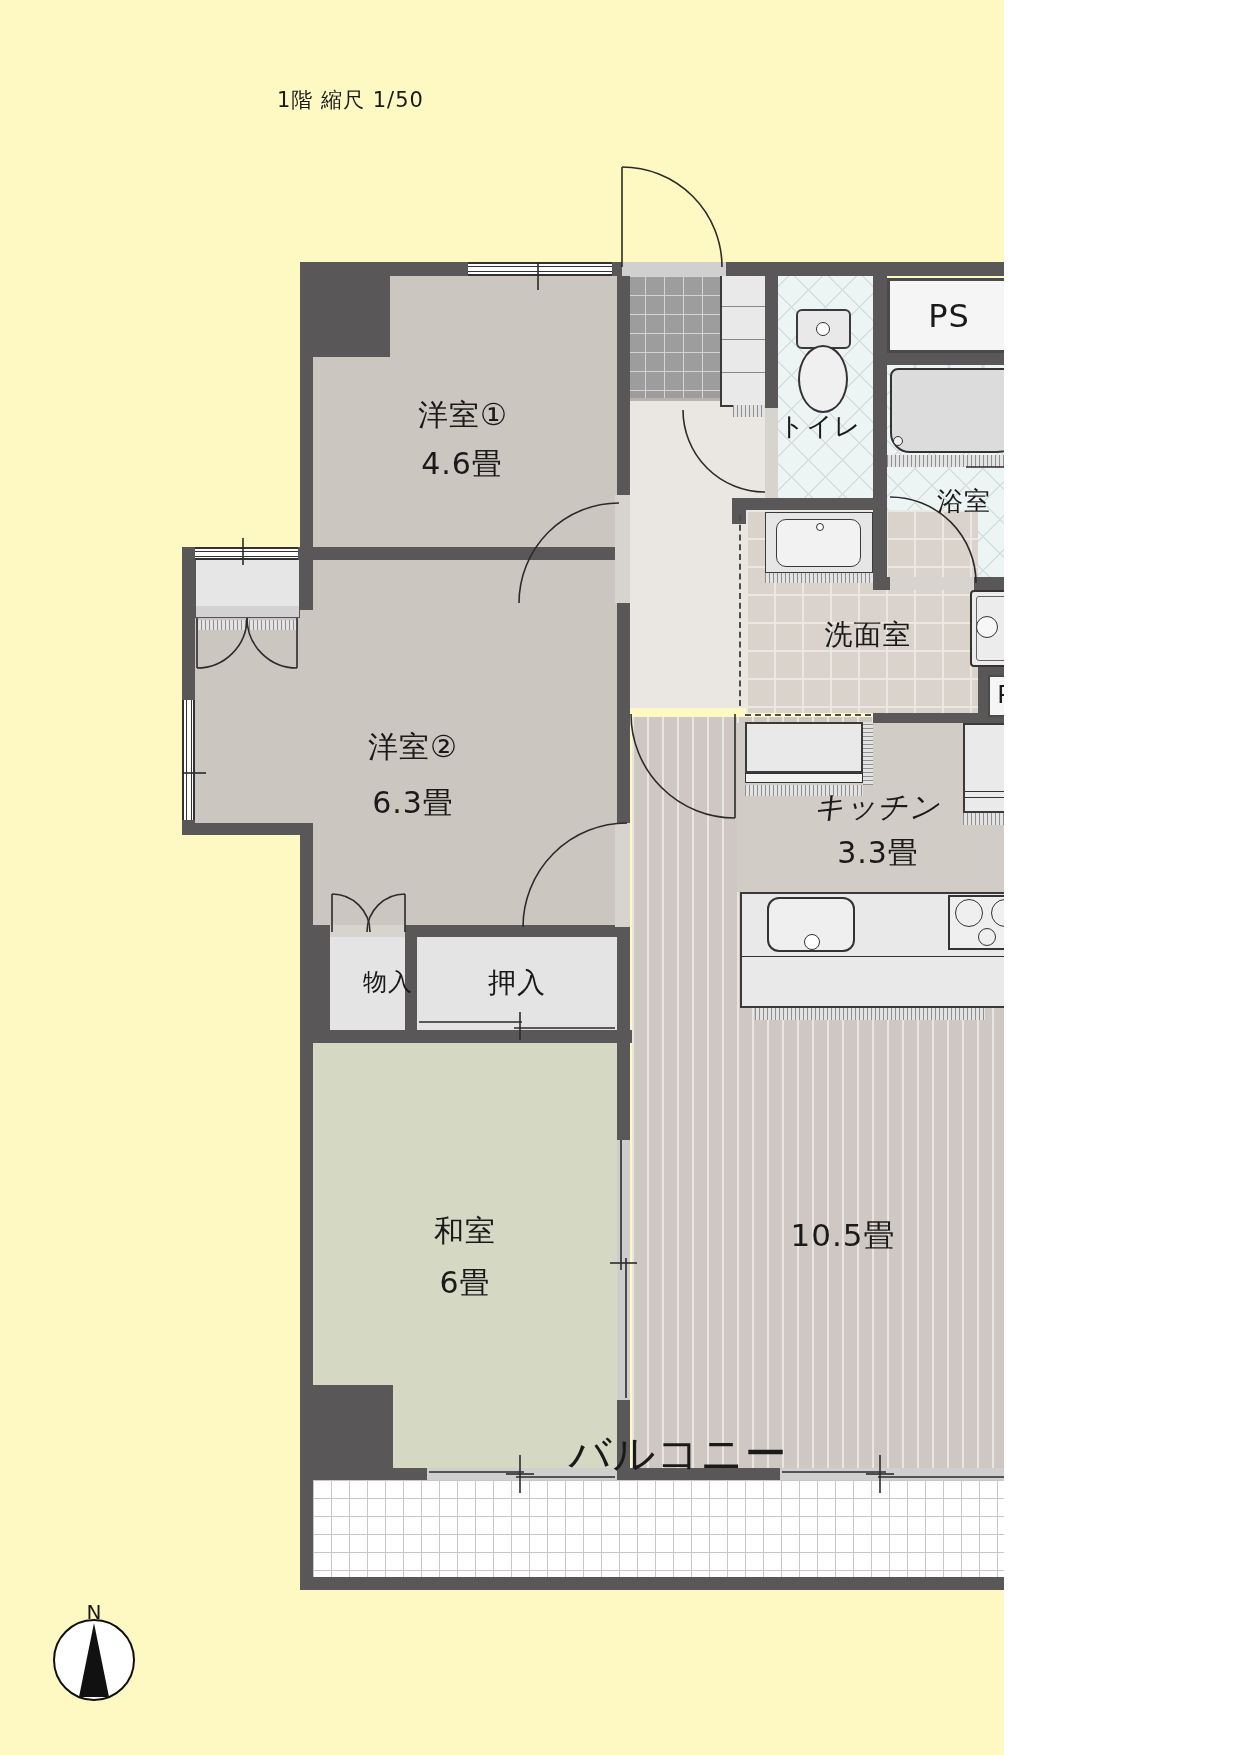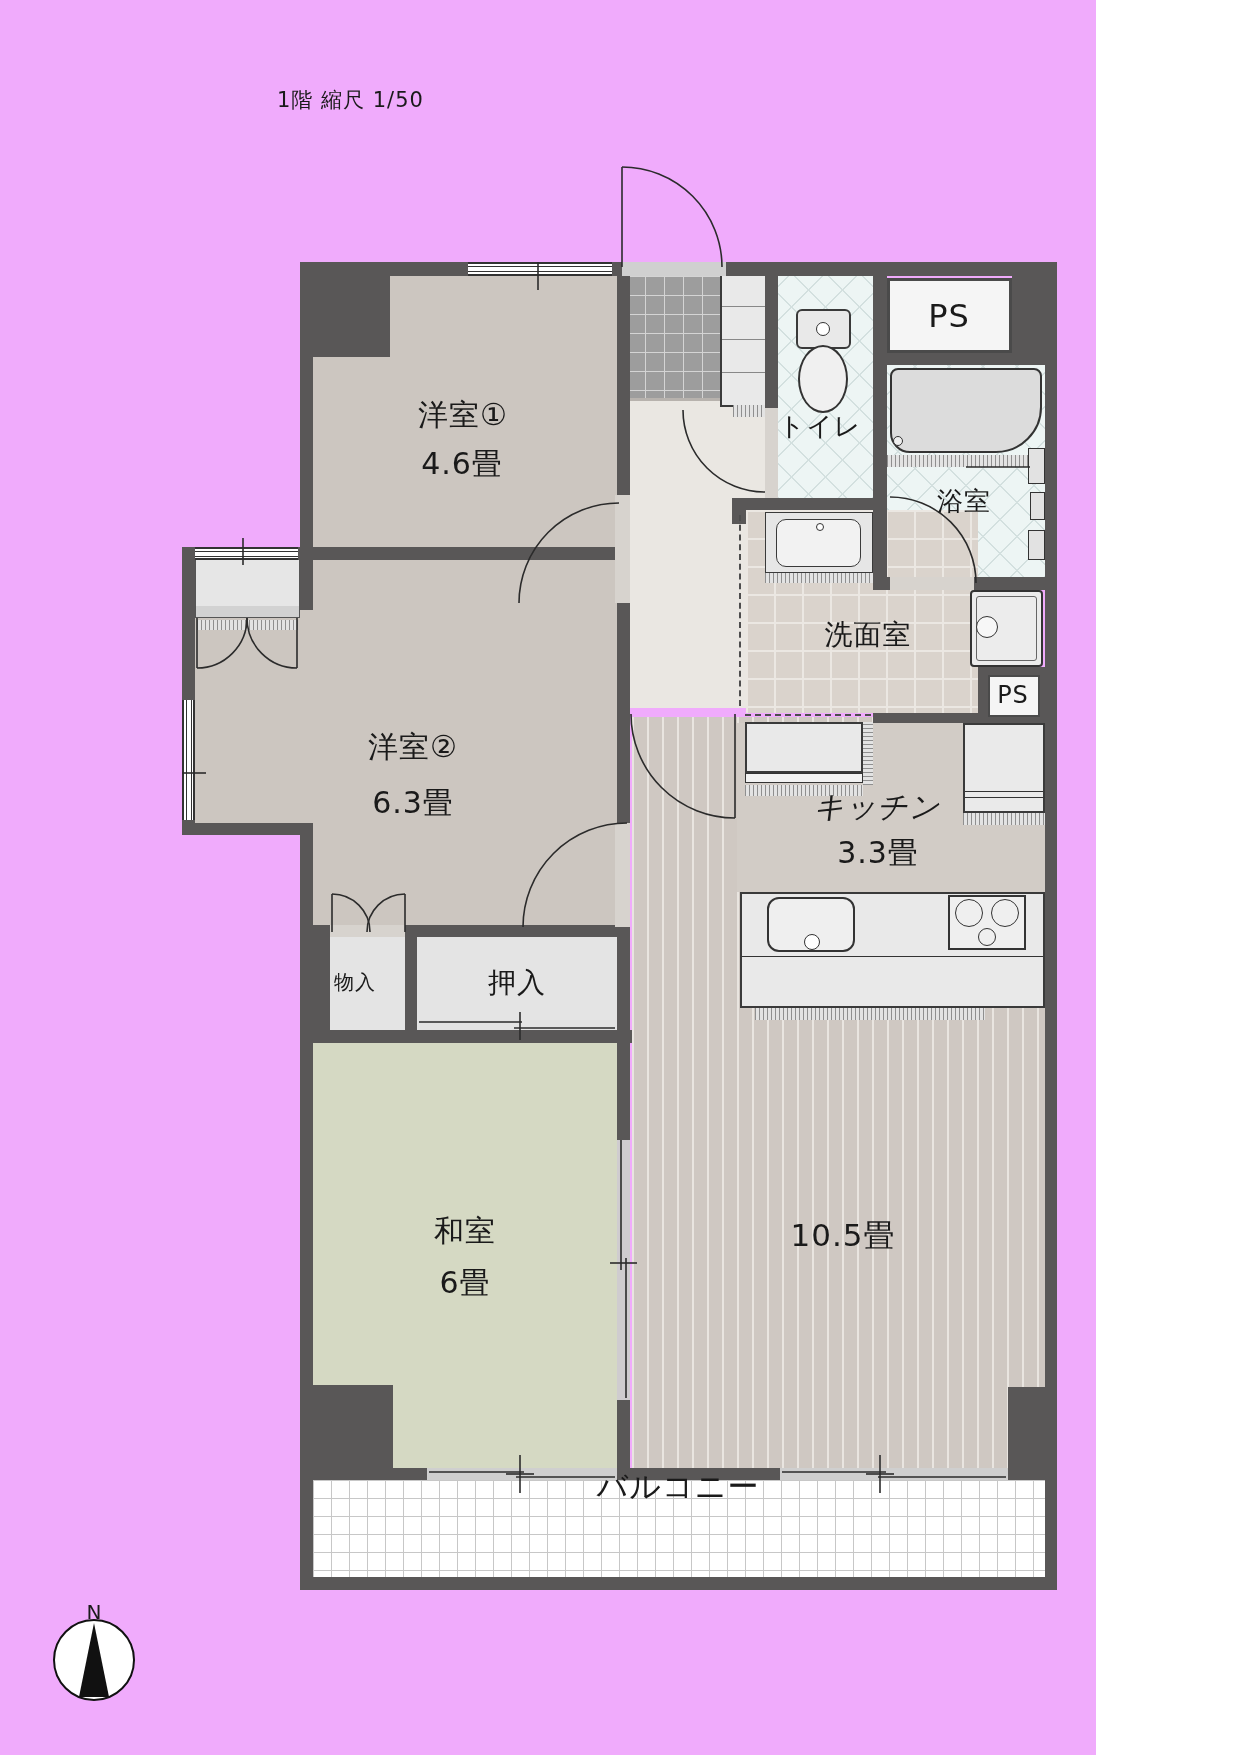--- a/index.html
+++ b/index.html
@@ -1,17 +1,17 @@
 <!DOCTYPE html>
 <html><head>
 <meta charset="utf-8">
 <style>
   html,body{margin:0;padding:0;background:#fff;}
   body{font-family:"DejaVu Sans","Liberation Sans",sans-serif;}
-  .plan{position:relative;width:1096px;height:1755px;background:#f0abfc;overflow:hidden;}
+  .plan{position:relative;width:1004px;height:1755px;background:#fef9c3;overflow:hidden;}
   .abs{position:absolute;box-sizing:border-box;}
   .wall{position:absolute;background:#595757;}
   .sill{position:absolute;background:#d7d3ce;}
   .fix{position:absolute;box-sizing:border-box;background:#e9e9e9;border:2px solid #3a3a3a;}
   .lbl{position:absolute;transform:translate(-50%,-50%);font-size:30px;color:#1a1a1a;white-space:nowrap;letter-spacing:1px;}
   .floor-room{background:#ccc6c0;}
   .floor-hall{background:#eae7e2;}
   .floor-kitchen{background:#d2ccc6;}
   .floor-tatami{background:#d5d9c3;}
   .floor-plank{background-color:#cfc8c2;background-image:repeating-linear-gradient(90deg,#e9e5e0 0,#e9e5e0 2px,transparent 2px,transparent 15px);}
@@ -194,20 +194,20 @@
   <div class="lbl" style="left:413px;top:747px;">洋室②</div>
   <div class="lbl" style="left:413px;top:803px;">6.3畳</div>
   <div class="lbl" style="left:465px;top:1231px;">和室</div>
   <div class="lbl" style="left:465px;top:1283px;">6畳</div>
   <div class="lbl" style="left:843px;top:1236px;font-size:31px;">10.5畳</div>
   <div class="lbl" style="left:877px;top:807px;font-style:italic;">キッチン</div>
   <div class="lbl" style="left:878px;top:853px;">3.3畳</div>
   <div class="lbl" style="left:820px;top:426px;font-size:26px;">トイレ</div>
   <div class="lbl" style="left:964px;top:501px;font-size:26px;">浴室</div>
   <div class="lbl" style="left:868px;top:635px;font-size:28px;">洗面室</div>
-  <div class="lbl" style="left:355px;top:982px;font-size:20px;">物入</div>
+  <div class="lbl" style="left:388px;top:982px;font-size:24px;">物入</div>
   <div class="lbl" style="left:517px;top:983px;font-size:28px;">押入</div>
-  <div class="lbl" style="left:678px;top:1487px;font-size:31px;">バルコニー</div>
+  <div class="lbl" style="left:678px;top:1454px;font-size:42px;">バルコニー</div>
   <div class="lbl" style="left:949px;top:316px;font-size:32px;">PS</div>
   <div class="lbl" style="left:1013px;top:695px;font-size:24px;">PS</div>
   <div class="lbl" style="left:94px;top:1612px;font-size:20px;letter-spacing:0;">N</div>
 
 </div>
 
 </body></html>

